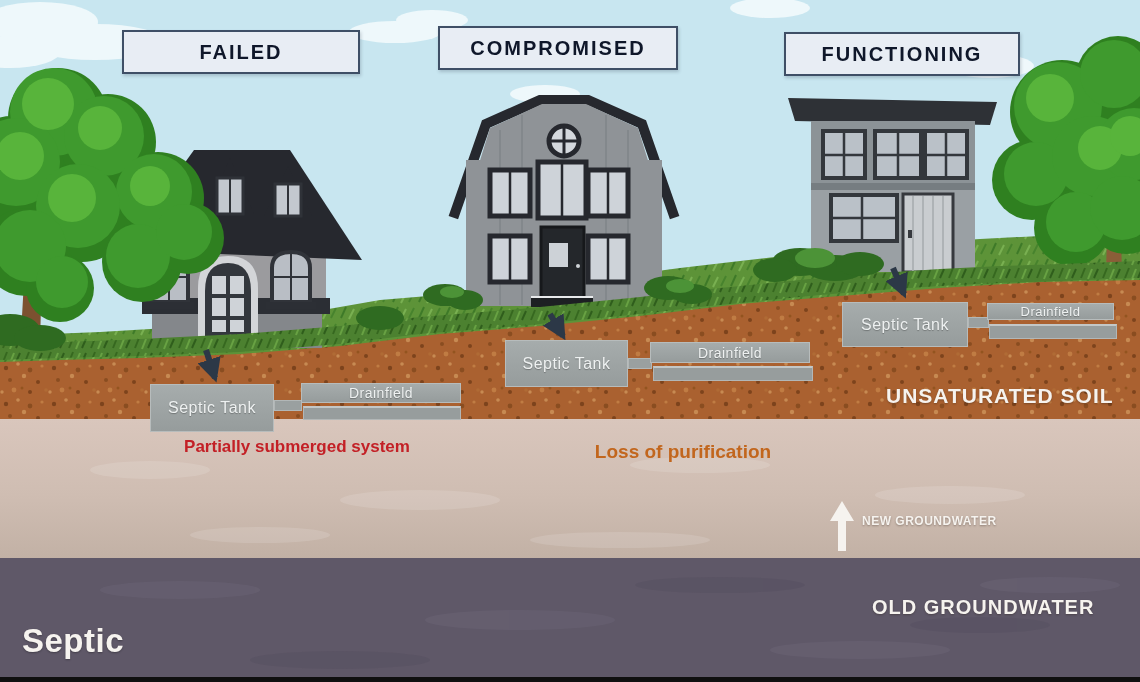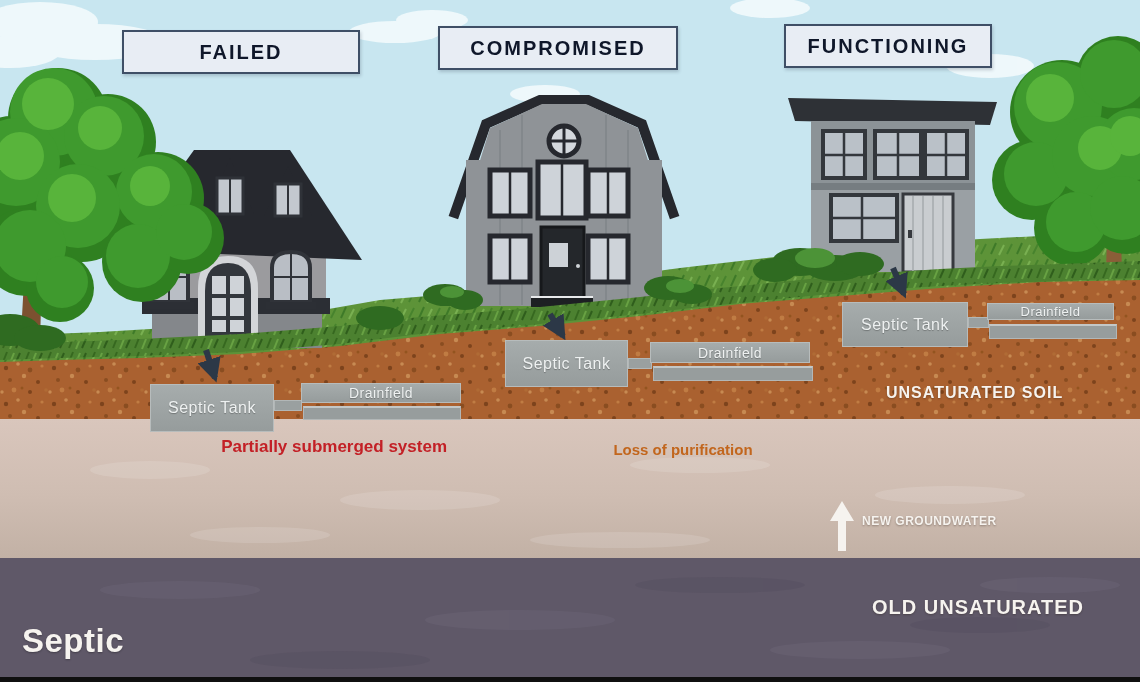--- a/index.html
+++ b/index.html
@@ -24,27 +24,27 @@
     display:flex;align-items:center;justify-content:center;
     font-size:16px;letter-spacing:.5px;text-shadow:0 1px 1px rgba(0,0,0,.28);
   }
   .trench{background:#979d9d;border:1px solid #b2b7b7;border-top:2px solid #c3c7c7;}
   .pipe{background:#9aa0a0;border:1px solid #b2b7b7;}
   .df{font-size:14px;}
   .df3{font-size:13px;}
   
   .ann{font-weight:bold;text-align:center;}
   .ann-failed{color:#c32026;font-size:17px;}
-  .ann-comp{color:#c2661d;font-size:15px;}
+  .ann-comp{color:#c2661d;font-size:19px;}
   
   .wlabel{
     color:#f6f3ef;font-weight:bold;text-shadow:0 1px 2px rgba(40,30,20,.35);
     white-space:nowrap;
   }
-  .unsat{font-size:16px;letter-spacing:1px;}
+  .unsat{font-size:21px;letter-spacing:1px;}
   .newgw{font-size:12px;letter-spacing:.5px;}
   .oldgw{font-size:20px;letter-spacing:1px;}
   .future{font-size:33px;letter-spacing:.5px;text-shadow:0 1px 2px rgba(0,0,0,.3);}
 </style>
 </head>
 <body>
 
 <div id="stage">
 
   <svg id="scene" viewBox="0 0 1140 682">
@@ -327,27 +327,27 @@
 
     <g stroke="#2c3847" stroke-width="6" fill="none">
       <line x1="206" y1="350" x2="215" y2="378" marker-end="url(#ah)"></line>
       <line x1="550" y1="314" x2="563" y2="336" marker-end="url(#ah)"></line>
       <line x1="893" y1="268" x2="904" y2="294" marker-end="url(#ah)"></line>
     </g>
   </svg>
 
   <div class="abs hdr" style="left:122px;top:30px;width:238px;height:44px;">FAILED</div>
   <div class="abs hdr" style="left:438px;top:26px;width:240px;height:44px;">COMPROMISED</div>
-  <div class="abs hdr" style="left:784px;top:24px;width:208px;height:44px;">FUNCTIONING</div>
+  <div class="abs hdr" style="left:784px;top:32px;width:236px;height:44px;">FUNCTIONING</div>
 
   <div class="abs gbox" style="left:150px;top:384px;width:124px;height:48px;">Septic Tank</div>
   <div class="abs pipe" style="left:274px;top:400px;width:28px;height:11px;"></div>
   <div class="abs gbox df" style="left:301px;top:383px;width:160px;height:20px;">Drainfield</div>
   <div class="abs trench" style="left:303px;top:406px;width:158px;height:14px;"></div>
-  <div class="abs ann ann-failed" style="left:147px;top:437px;width:300px;text-align:right;">Partially submerged system</div>
+  <div class="abs ann ann-failed" style="left:147px;top:437px;width:300px;">Partially submerged system</div>
 
   <div class="abs gbox" style="left:505px;top:340px;width:123px;height:47px;">Septic Tank</div>
   <div class="abs pipe" style="left:628px;top:358px;width:24px;height:11px;"></div>
   <div class="abs gbox df" style="left:650px;top:342px;width:160px;height:21px;">Drainfield</div>
   <div class="abs trench" style="left:653px;top:366px;width:160px;height:15px;"></div>
   <div class="abs ann ann-comp" style="left:583px;top:441px;width:200px;">Loss of purification</div>
 
   <div class="abs gbox" style="left:842px;top:302px;width:126px;height:45px;">Septic Tank</div>
   <div class="abs pipe" style="left:968px;top:317px;width:21px;height:11px;"></div>
   <div class="abs gbox df3" style="left:987px;top:303px;width:127px;height:17px;">Drainfield</div>
@@ -355,17 +355,17 @@
 
   <div class="abs wlabel unsat" style="left:886px;top:384px;">UNSATURATED SOIL</div>
 
   <span class="abs" style="left:830px;top:501px;width:24px;height:50px;">
     <svg width="24" height="50" viewBox="0 0 24 50">
       <polygon points="12,0 0,20 8,20 8,50 16,50 16,20 24,20" fill="#f6f3ef"></polygon>
     </svg>
   </span>
   <div class="abs wlabel newgw" style="left:862px;top:514px;">NEW GROUNDWATER</div>
 
-  <div class="abs wlabel oldgw" style="left:872px;top:596px;">OLD UNSATURATED</div>
+  <div class="abs wlabel oldgw" style="left:872px;top:596px;">OLD GROUNDWATER</div>
 
   <div class="abs wlabel future" style="left:22px;top:622px;">Septic</div>
 
 </div>
 
 </body></html>

